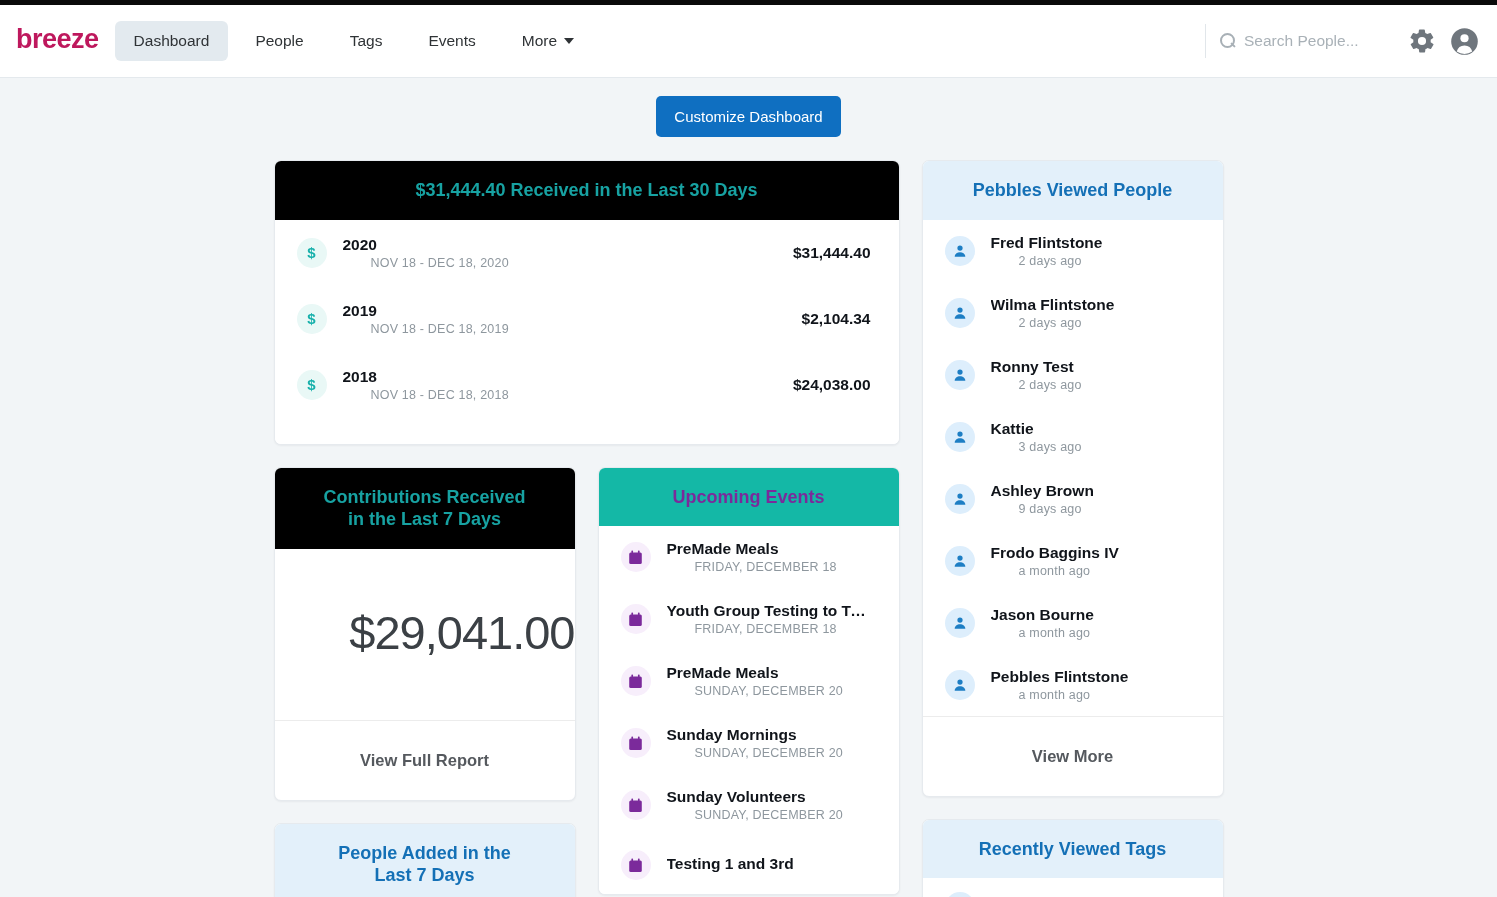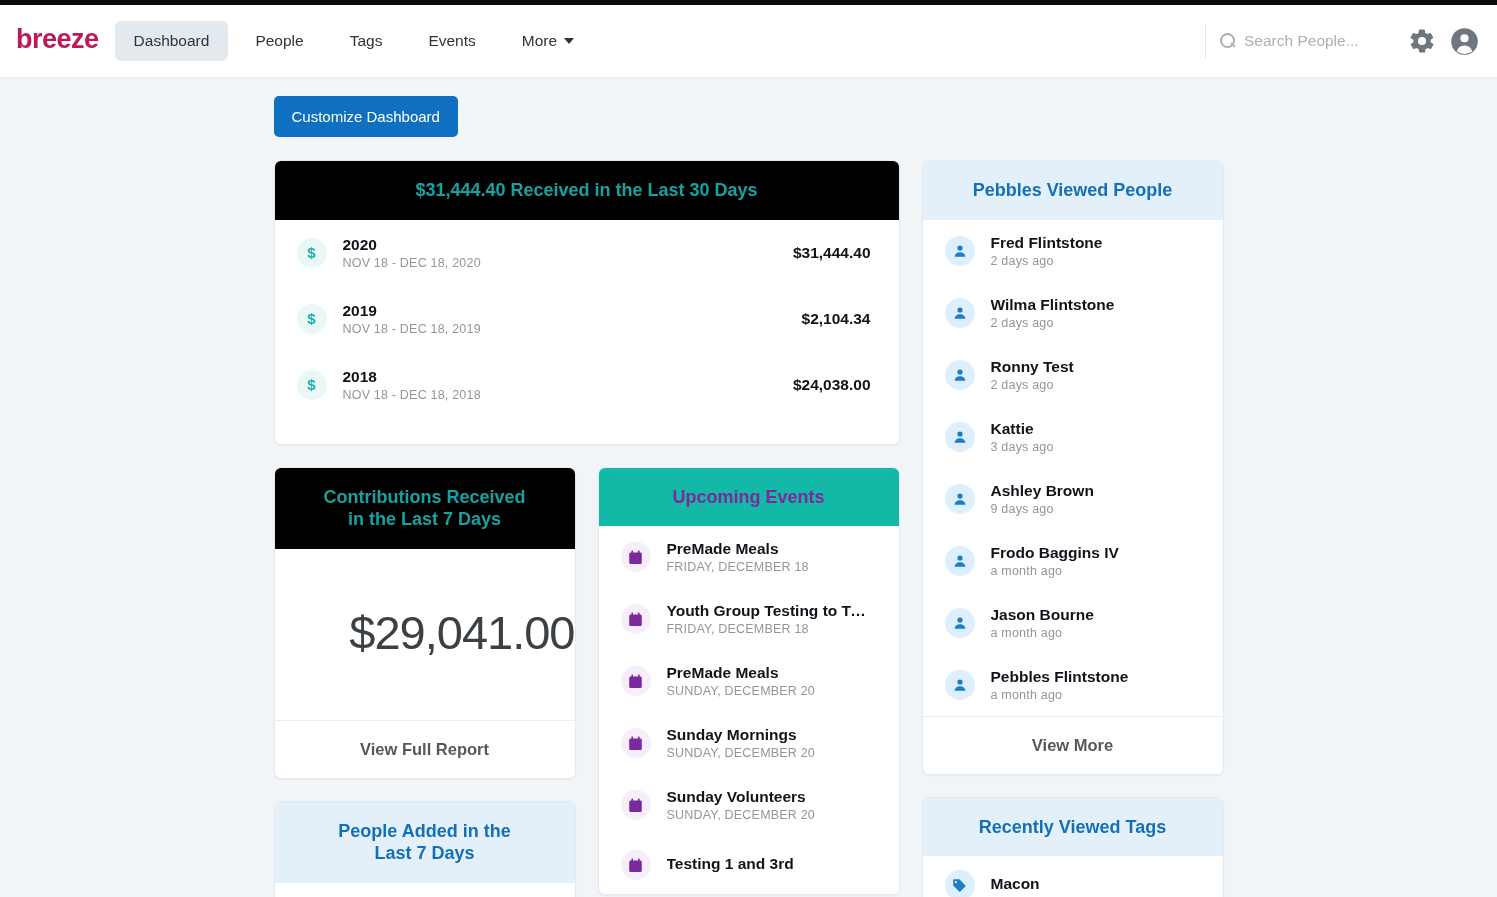--- a/index.html
+++ b/index.html
@@ -79,21 +79,21 @@
   }
   .search-input::placeholder { color: #a9b1b7; }
   .icon-btn { cursor: pointer; display: flex; align-items: center; }
 
   
   .main { position: relative; height: calc(897px - 78px); }
   .content {
     width: 950px; margin: 0 auto;
     padding-top: 18px;
   }
-  .toolbar { display: flex; justify-content: flex-start; padding-right: 0; }
+  .toolbar { display: flex; justify-content: center; padding-right: 0; }
   .btn-primary {
     background: #0f6fc1; color: #fff;
     border: none; border-radius: 5px;
     font-size: 15px; font-family: "Liberation Sans", sans-serif;
     padding: 12px 18px; cursor: pointer;
   }
 
   .cols { display: flex; gap: 22px; margin-top: 23px; align-items: flex-start; }
   .col-left { width: 626px; }
   .col-right { width: 304px; }
@@ -133,37 +133,38 @@
   .bubble-purple { background: #f7eefb; }
   .bubble-blue { background: #ddeefc; }
   .row-text { flex: 1; min-width: 0; }
   .row-title {
     font-size: 15.5px; font-weight: 700; color: #10141a;
     white-space: nowrap; overflow: hidden; text-overflow: ellipsis;
   }
   .row-sub {
     font-size: 12.5px; color: #8e979e; margin-top: 2px;
     letter-spacing: 0.2px;
+    margin-left: 28px;
   }
   .row-sub-cap { text-transform: none; }
   .row-amt { font-size: 15.5px; font-weight: 700; color: #10141a; white-space: nowrap; text-align: center; }
 
   .spacer-24 { height: 26px; }
 
   
   .bignum {
     font-size: 47px; color: #3b4045;
     text-align: right;
     padding: 56px 0 60px;
     letter-spacing: -1px;
   }
   .card-footer {
     border-top: 1px solid #ececec;
     text-align: center;
-    padding: 19px 0;
+    padding: 30px 0;
     font-size: 16.5px;
     font-weight: 700;
     color: #55595e;
     cursor: pointer;
   }
 
   .stack { display: flex; flex-direction: column; gap: 22px; }
   .two-col { display: flex; gap: 22px; align-items: flex-start; }
   .half { width: 302px; }
 

